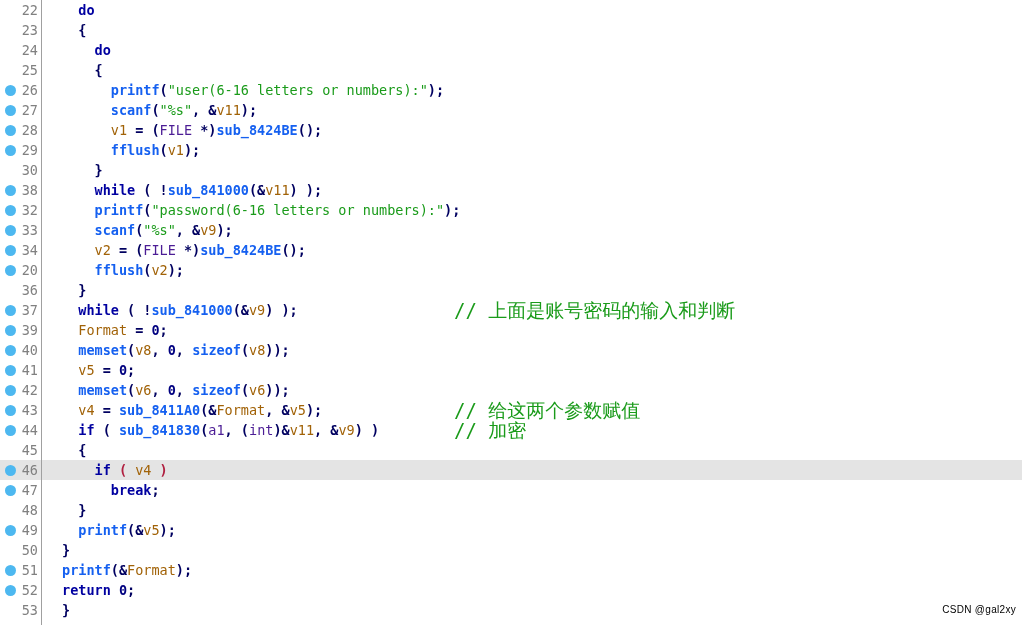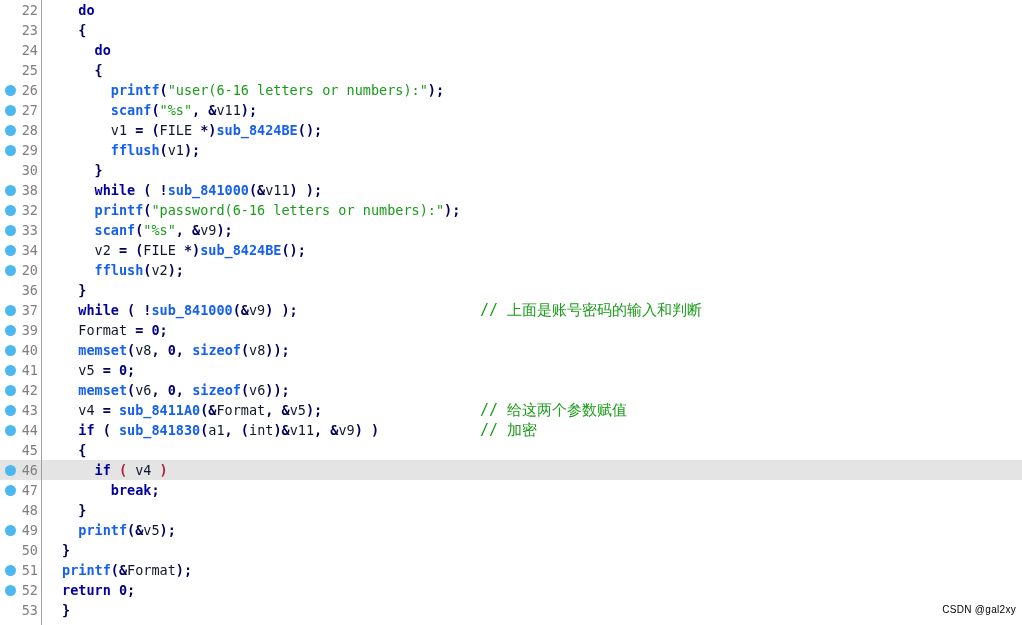--- a/index.html
+++ b/index.html
@@ -75,34 +75,34 @@
   .codetext {
     position: absolute;
     left: 62px;
     top: 0;
     white-space: pre;
     z-index: 1;
   }
 
   .cmt {
     position: absolute;
-    left: 480px;
+    left: 454px;
     top: 0;
     white-space: pre;
     color: #1a9b1a;
-    font-size: 15px;
+    font-size: 19px;
     z-index: 1;
     font-family: "DejaVu Sans Mono", "Liberation Mono", monospace;
   }
 
   
   .t-kw    { color: #0000a0; font-weight: bold; }
   .t-fn    { color: #1560f0; font-weight: bold; }
-  .t-var   { color: #0f172a; }
-  .t-type  { color: #0f172a; }
+  .t-var   { color: #a16207; }
+  .t-type  { color: #4c1d95; }
   .t-str   { color: #1a9b1a; }
   .t-num   { color: #000080; font-weight: bold; }
   .t-punc  { color: #000060; font-weight: bold; }
   .t-paren { color: #b02040; font-weight: bold; }
   .t-plain { color: #000060; }
 
   
   .watermark {
     position: absolute;
     right: 6px;

